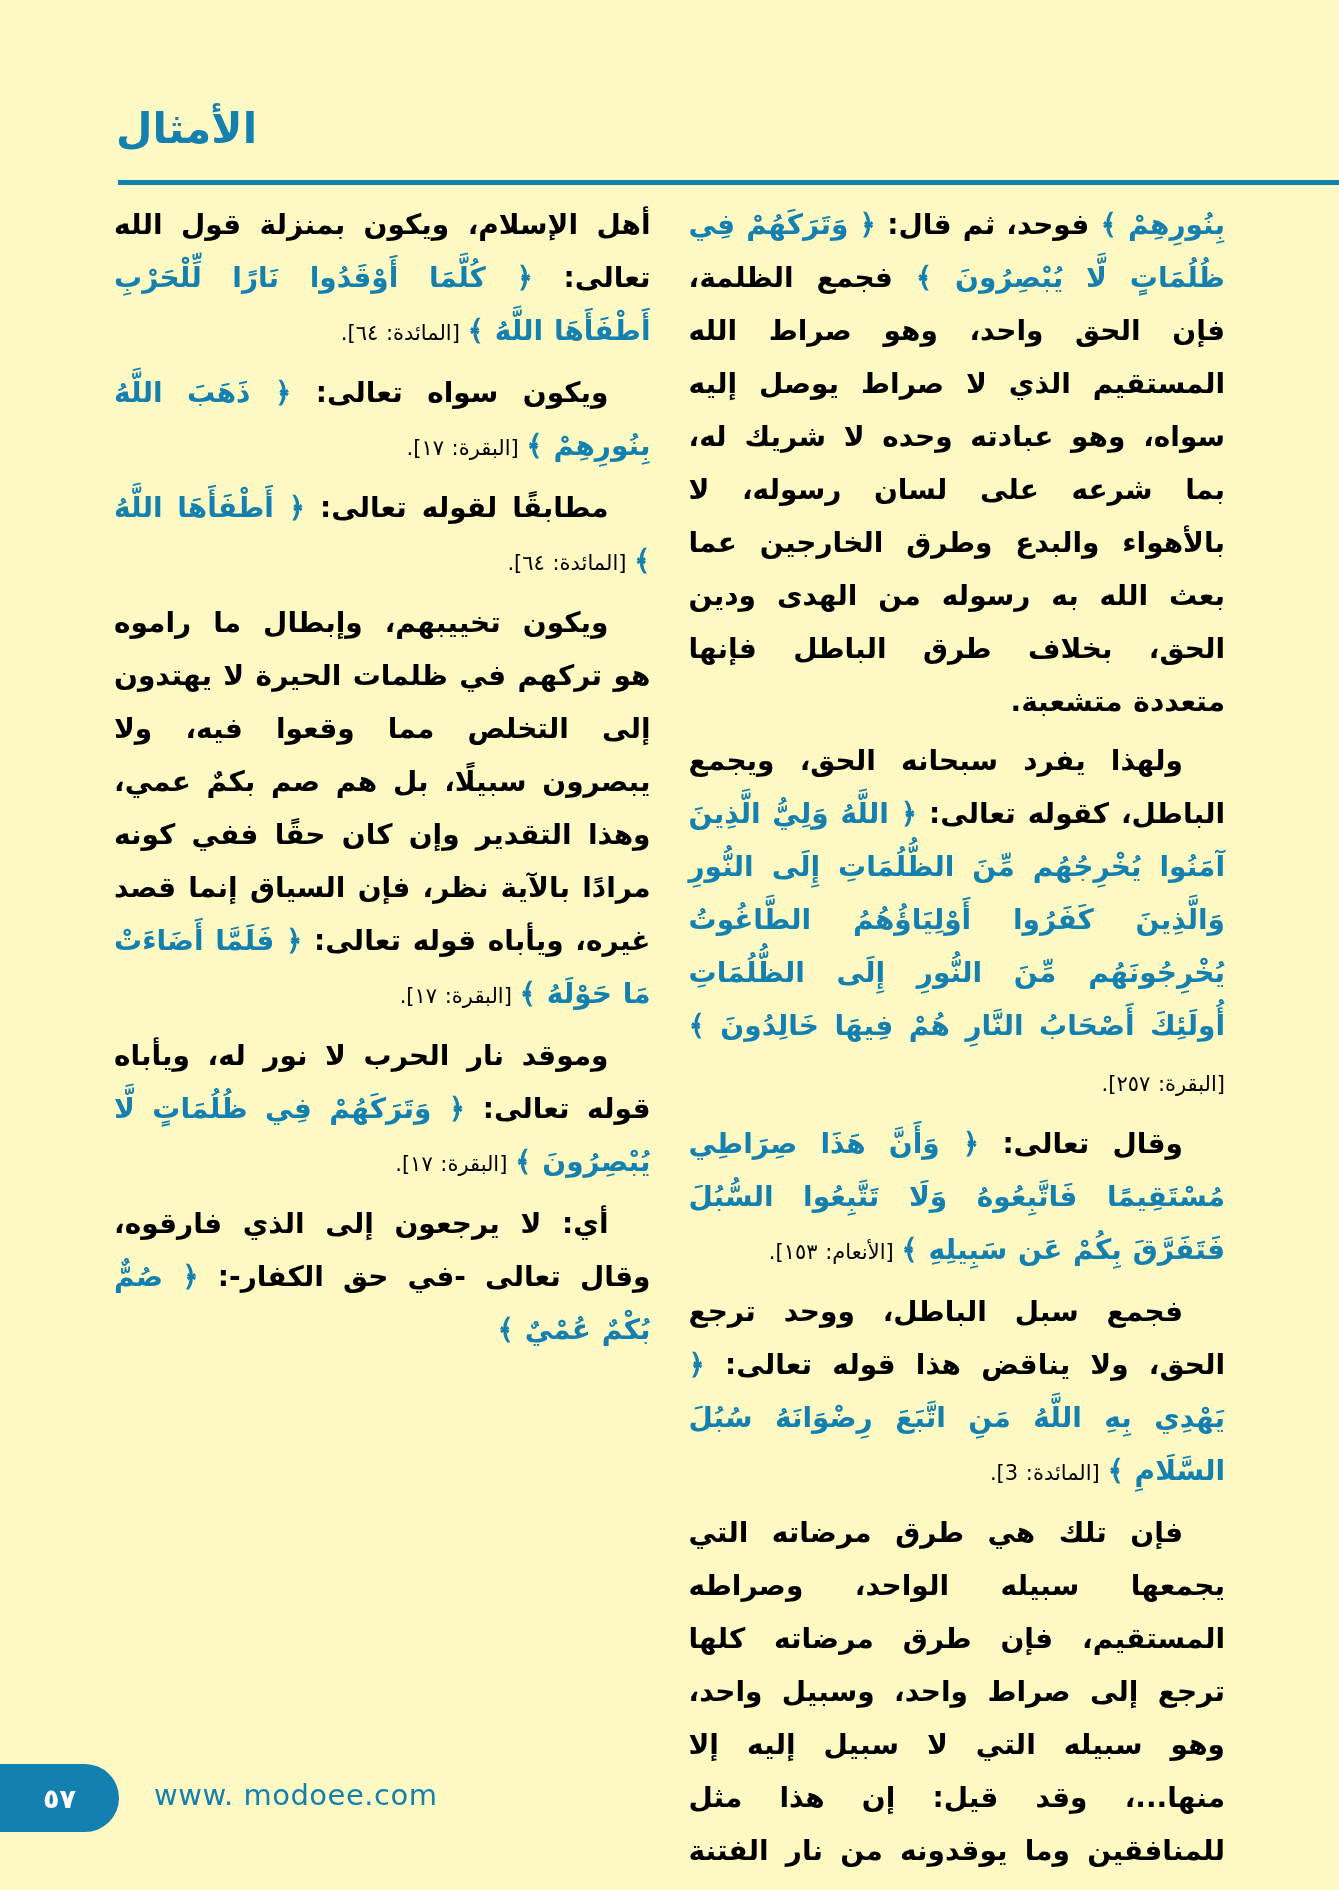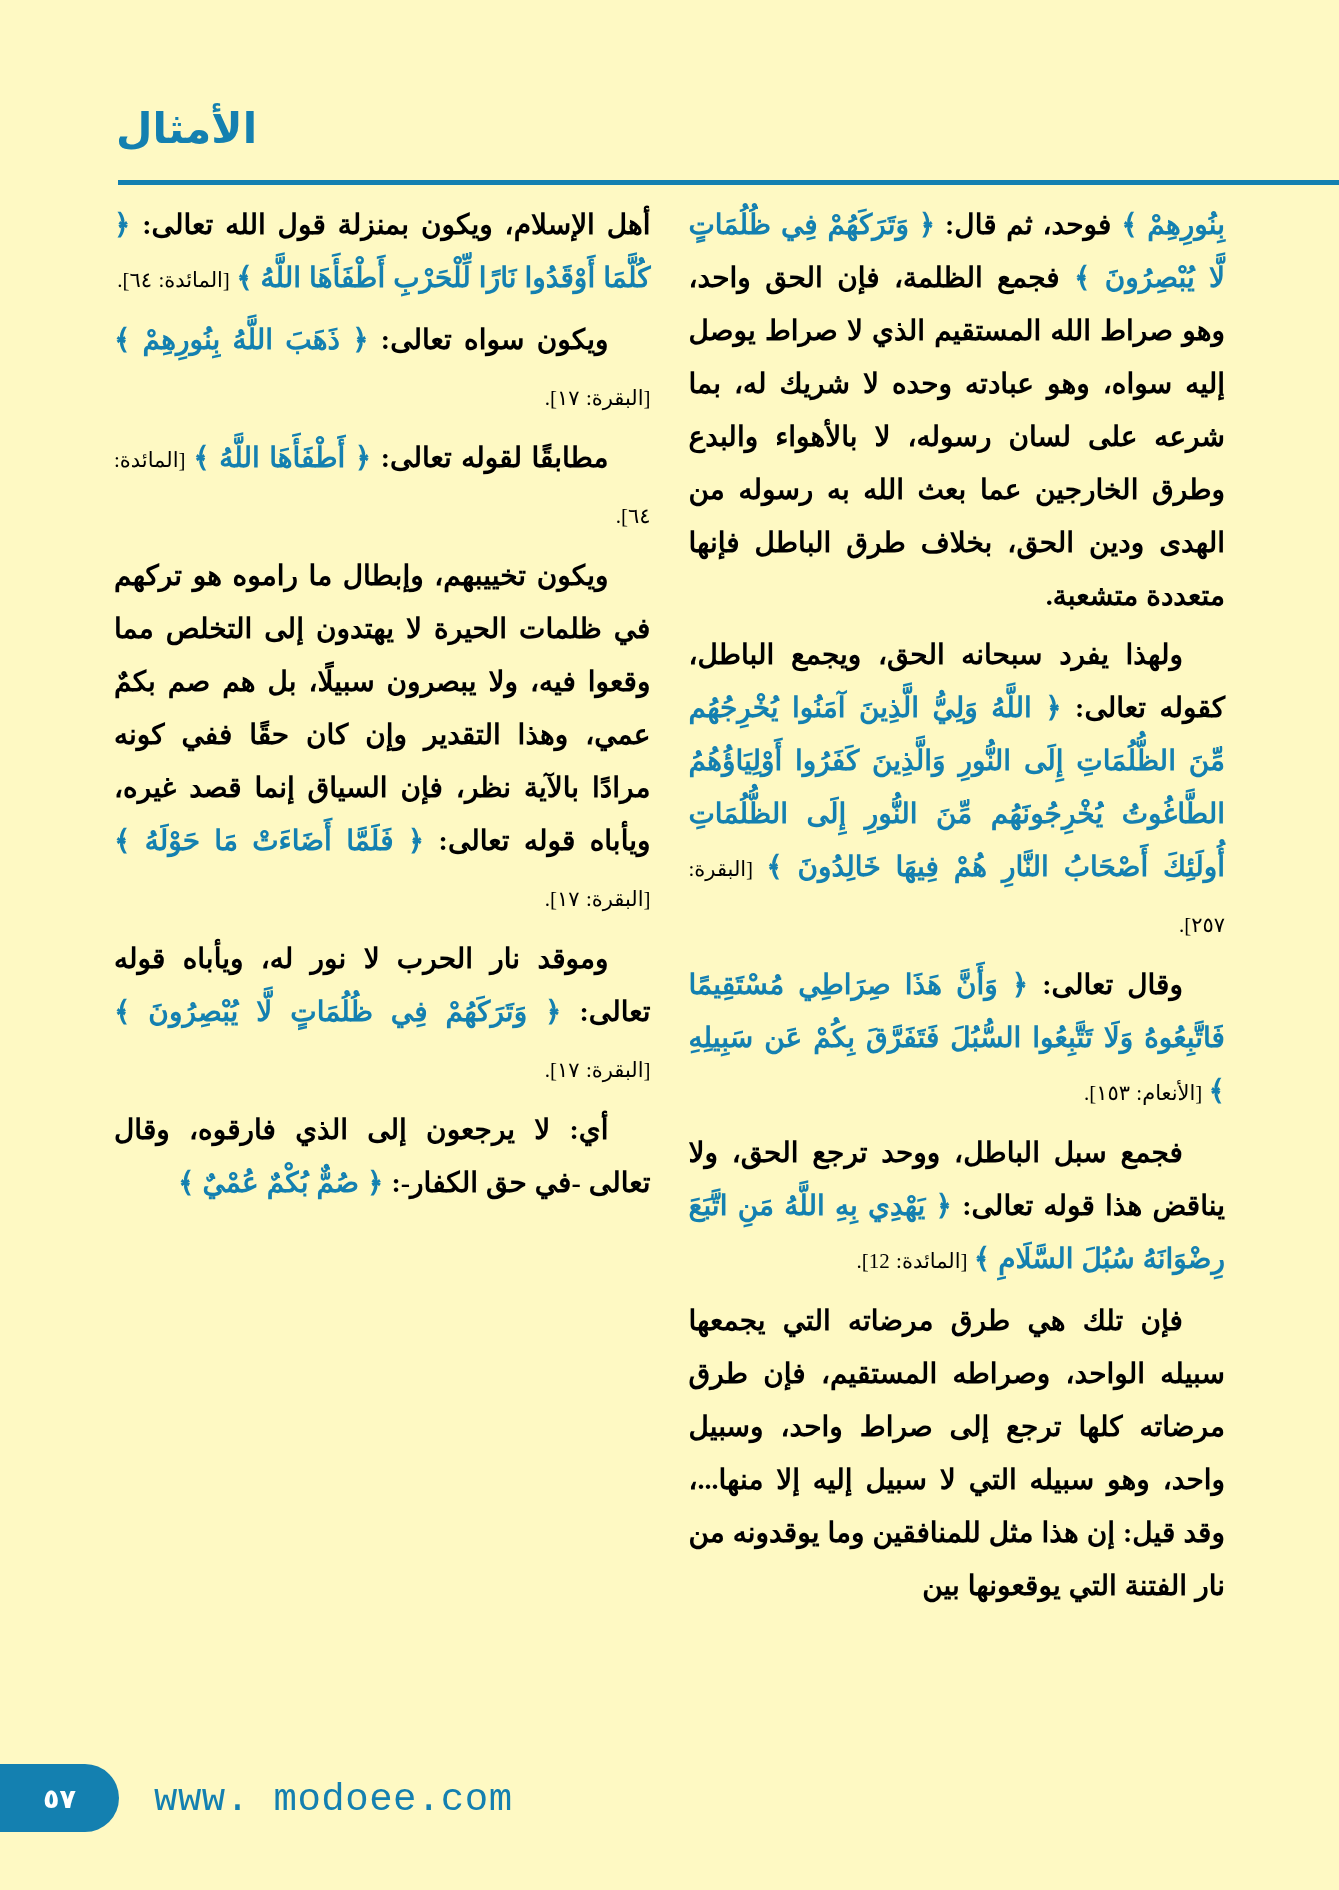--- a/index.html
+++ b/index.html
@@ -46,21 +46,20 @@
     min-width: 0;
     text-align: justify;
   }
   .para {
     margin: 0 0 6px 0;
     font-size: 28px;
     line-height: 53px;
     font-weight: bold;
     color: var(--ink);
     word-spacing: 1px;
-    font-family: Liberation Serif, serif;
   }
   .para.indent { text-indent: 42px; }
   .quran {
     color: var(--accent);
     font-weight: bold;
   }
   .ref {
     font-size: 21px;
     font-weight: normal;
     color: var(--ink);
@@ -78,42 +77,41 @@
     justify-content: center;
     color: #ffffff;
     font-size: 27px;
     font-weight: bold;
     direction: rtl;
   }
   .site-url {
     position: absolute;
     left: 154px;
     top: 1778px;
-    font-size: 39px;
+    font-size: 29px;
     color: var(--accent);
     direction: ltr;
     letter-spacing: 0.5px;
-    font-family: Liberation Mono, monospace;
   }
 </style>
 </head>
 <body>
 
 <div class="page">
 
   <h1 class="page-title">الأمثال</h1>
 
   <div class="header-rule"></div>
 
   <main class="columns">
     <section class="col">
         <p class="para"><span class="quran">بِنُورِهِمْ ﴾</span><span class="text"> فوحد، ثم قال: </span><span class="quran">﴿ وَتَرَكَهُمْ فِي ظُلُمَاتٍ لَّا يُبْصِرُونَ ﴾</span><span class="text"> فجمع الظلمة، فإن الحق واحد، وهو صراط الله المستقيم الذي لا صراط يوصل إليه سواه، وهو عبادته وحده لا شريك له، بما شرعه على لسان رسوله، لا بالأهواء والبدع وطرق الخارجين عما بعث الله به رسوله من الهدى ودين الحق، بخلاف طرق الباطل فإنها متعددة متشعبة.</span></p>
         <p class="para indent"><span class="text">ولهذا يفرد سبحانه الحق، ويجمع الباطل، كقوله تعالى: </span><span class="quran">﴿ اللَّهُ وَلِيُّ الَّذِينَ آمَنُوا يُخْرِجُهُم مِّنَ الظُّلُمَاتِ إِلَى النُّورِ وَالَّذِينَ كَفَرُوا أَوْلِيَاؤُهُمُ الطَّاغُوتُ يُخْرِجُونَهُم مِّنَ النُّورِ إِلَى الظُّلُمَاتِ أُولَئِكَ أَصْحَابُ النَّارِ هُمْ فِيهَا خَالِدُونَ ﴾</span><span class="ref"> [البقرة: ٢٥٧].</span></p>
         <p class="para indent"><span class="text">وقال تعالى: </span><span class="quran">﴿ وَأَنَّ هَذَا صِرَاطِي مُسْتَقِيمًا فَاتَّبِعُوهُ وَلَا تَتَّبِعُوا السُّبُلَ فَتَفَرَّقَ بِكُمْ عَن سَبِيلِهِ ﴾</span><span class="ref"> [الأنعام: ١٥٣].</span></p>
-        <p class="para indent"><span class="text">فجمع سبل الباطل، ووحد ترجع الحق، ولا يناقض هذا قوله تعالى: </span><span class="quran">﴿ يَهْدِي بِهِ اللَّهُ مَنِ اتَّبَعَ رِضْوَانَهُ سُبُلَ السَّلَامِ ﴾</span><span class="ref"> [المائدة: 12].</span></p>
+        <p class="para indent"><span class="text">فجمع سبل الباطل، ووحد ترجع الحق، ولا يناقض هذا قوله تعالى: </span><span class="quran">﴿ يَهْدِي بِهِ اللَّهُ مَنِ اتَّبَعَ رِضْوَانَهُ سُبُلَ السَّلَامِ ﴾</span><span class="ref"> [المائدة: 3].</span></p>
         <p class="para indent"><span class="text">فإن تلك هي طرق مرضاته التي يجمعها سبيله الواحد، وصراطه المستقيم، فإن طرق مرضاته كلها ترجع إلى صراط واحد، وسبيل واحد، وهو سبيله التي لا سبيل إليه إلا منها...، وقد قيل: إن هذا مثل للمنافقين وما يوقدونه من نار الفتنة التي يوقعونها بين</span></p>
       </section>
     <section class="col">
         <p class="para"><span class="text">أهل الإسلام، ويكون بمنزلة قول الله تعالى: </span><span class="quran">﴿ كُلَّمَا أَوْقَدُوا نَارًا لِّلْحَرْبِ أَطْفَأَهَا اللَّهُ ﴾</span><span class="ref"> [المائدة: ٦٤].</span></p>
         <p class="para indent"><span class="text">ويكون سواه تعالى: </span><span class="quran">﴿ ذَهَبَ اللَّهُ بِنُورِهِمْ ﴾</span><span class="ref"> [البقرة: ١٧].</span></p>
         <p class="para indent"><span class="text">مطابقًا لقوله تعالى: </span><span class="quran">﴿ أَطْفَأَهَا اللَّهُ ﴾</span><span class="ref"> [المائدة: ٦٤].</span></p>
         <p class="para indent"><span class="text">ويكون تخييبهم، وإبطال ما راموه هو تركهم في ظلمات الحيرة لا يهتدون إلى التخلص مما وقعوا فيه، ولا يبصرون سبيلًا، بل هم صم بكمٌ عمي، وهذا التقدير وإن كان حقًا ففي كونه مرادًا بالآية نظر، فإن السياق إنما قصد غيره، ويأباه قوله تعالى: </span><span class="quran">﴿ فَلَمَّا أَضَاءَتْ مَا حَوْلَهُ ﴾</span><span class="ref"> [البقرة: ١٧].</span></p>
         <p class="para indent"><span class="text">وموقد نار الحرب لا نور له، ويأباه قوله تعالى: </span><span class="quran">﴿ وَتَرَكَهُمْ فِي ظُلُمَاتٍ لَّا يُبْصِرُونَ ﴾</span><span class="ref"> [البقرة: ١٧].</span></p>
         <p class="para indent"><span class="text">أي: لا يرجعون إلى الذي فارقوه، وقال تعالى -في حق الكفار-: </span><span class="quran">﴿ صُمٌّ بُكْمٌ عُمْيٌ ﴾</span></p>
       </section>

